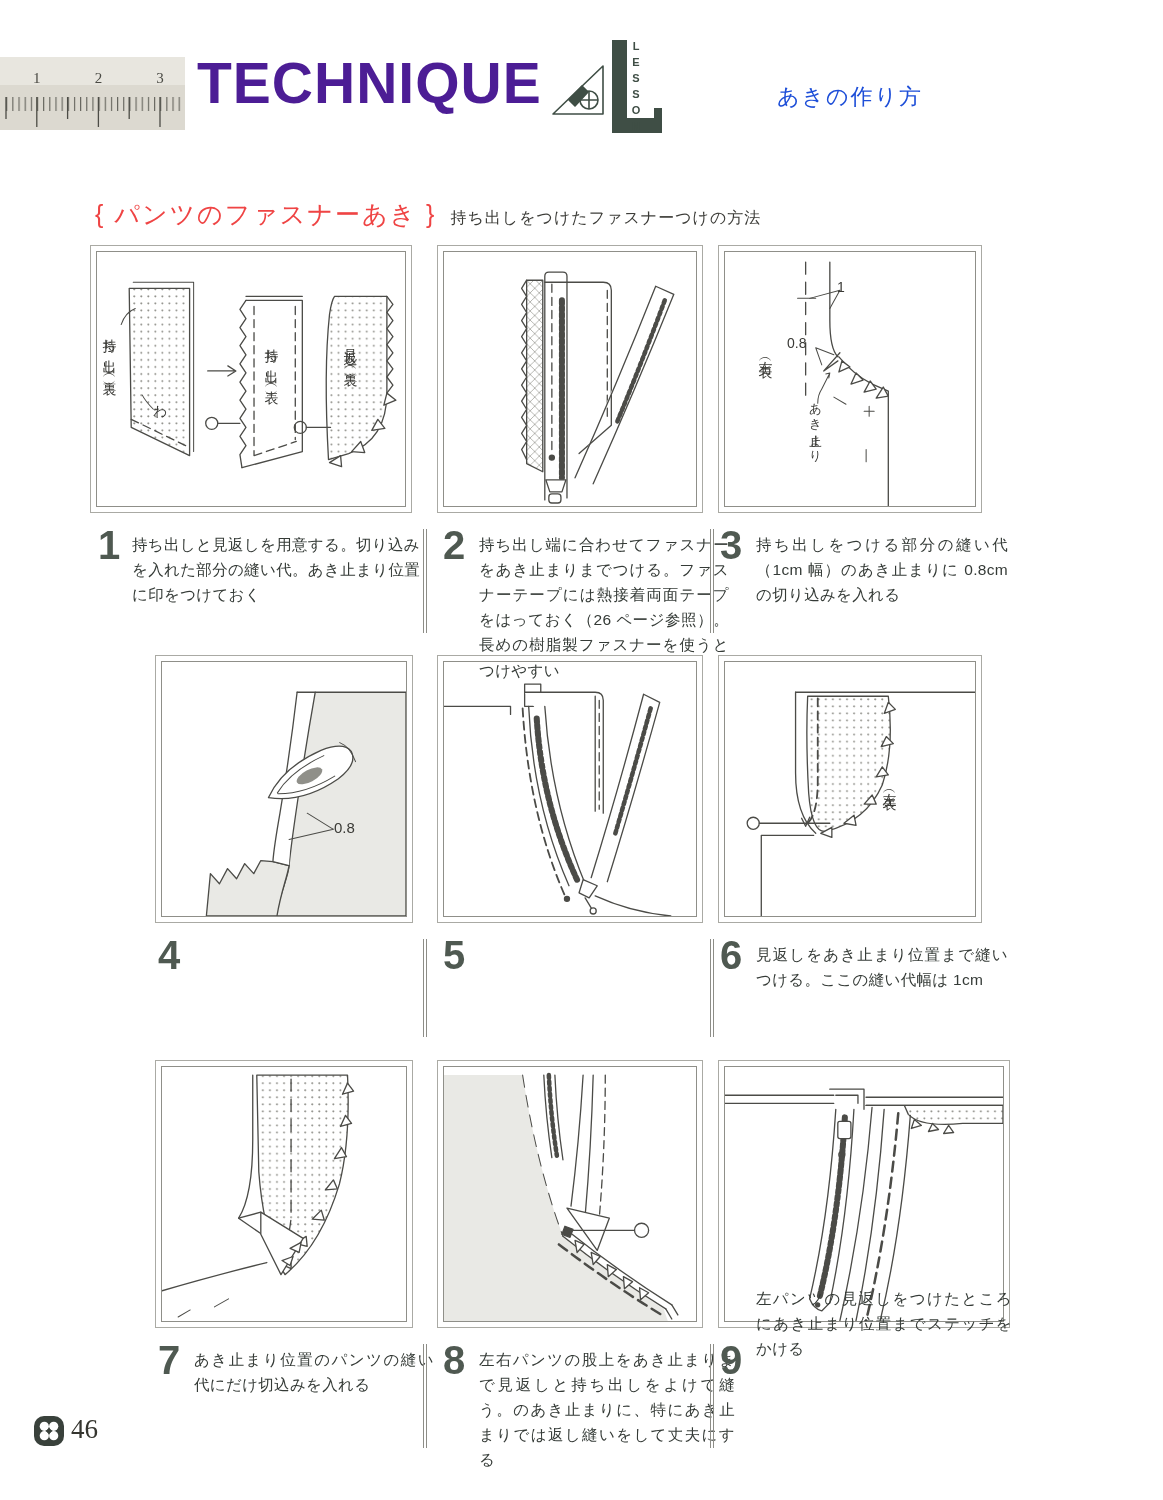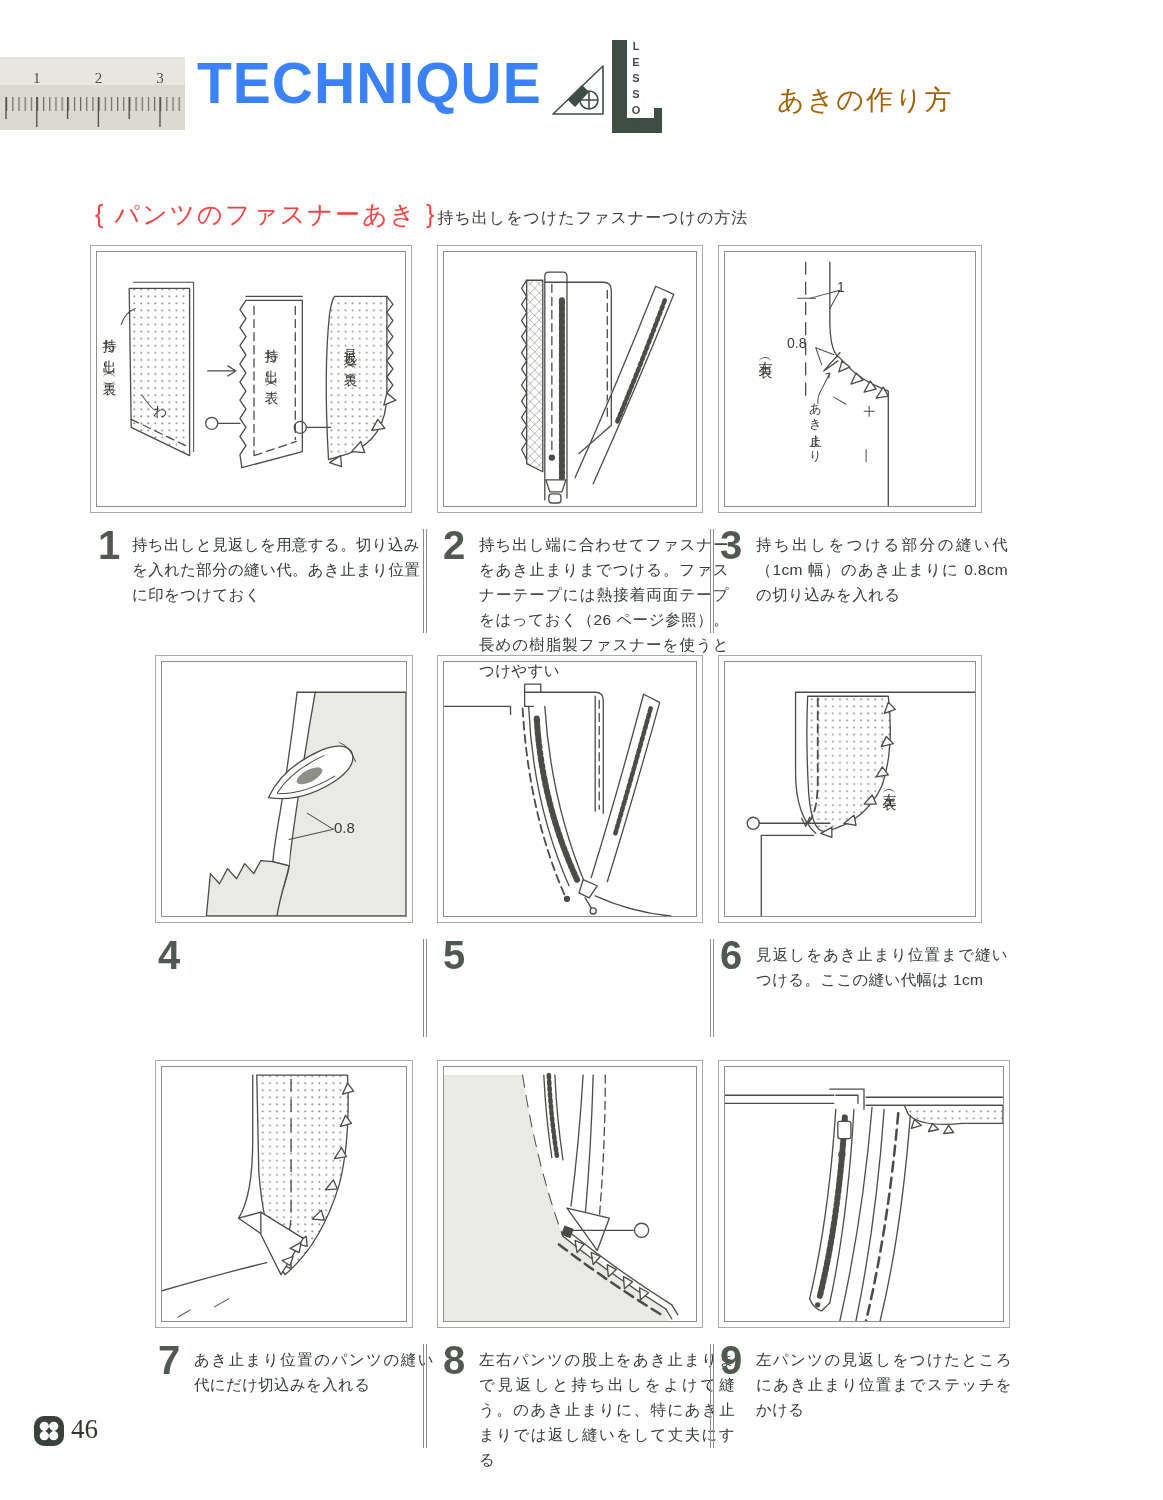--- a/index.html
+++ b/index.html
@@ -1,28 +1,28 @@
 <!DOCTYPE html>
 <html><head>
 <meta charset="utf-8">
 <style>
   html,body{margin:0;padding:0;background:#ffffff;}
   .page{position:relative;width:1163px;height:1500px;background:#fff;overflow:hidden;
         font-family:"Liberation Sans",sans-serif;}
   .abs{position:absolute;}
 
   
-  .technique{font-size:57px;font-weight:700;letter-spacing:1px;color:#3b82f6;line-height:1;}
+  .technique{font-size:57px;font-weight:700;letter-spacing:1px;color:#4c1d95;line-height:1;}
   .lesson-letters{writing-mode:vertical-rl;text-orientation:upright;font-size:11px;font-weight:700;
         letter-spacing:4px;color:#3f4e45;line-height:1;}
-  .lesson-sub{font-size:27px;color:#a16207;letter-spacing:2px;}
+  .lesson-sub{font-size:22px;color:#1d4ed8;letter-spacing:2px;}
 
   
   .sec-title{font-size:25px;color:#ef4444;letter-spacing:2px;}
-  .sec-sub{font-size:16px;color:#3c3c38;margin-left:1px;letter-spacing:1px;}
+  .sec-sub{font-size:16px;color:#3c3c38;margin-left:14px;letter-spacing:1px;}
 
   
   .panel{position:absolute;border:1.5px solid #aaaaa4;padding:5px;box-sizing:border-box;background:#fff;}
   .pinner{width:100%;height:100%;border:1.5px solid #8f8f89;box-sizing:border-box;position:relative;background:#fff;}
   .pinner svg{display:block;width:100%;height:100%;}
   .vlabel{position:absolute;writing-mode:vertical-rl;text-orientation:upright;font-size:14px;
         letter-spacing:2px;color:#3a3a36;line-height:1;}
   .vlabel.small{font-size:12.5px;letter-spacing:1px;}
   .plabel{position:absolute;font-size:13.5px;color:#3a3a36;line-height:1;}
 
@@ -323,21 +323,21 @@
   <div class="num" style="left:720px;top:937px">6</div>
   <div class="cap" style="left:756px;top:942px;width:252px">見返しをあき止まり位置まで縫いつける。ここの縫い代幅は 1cm</div>
 
   <div class="num" style="left:158px;top:1342px">7</div>
   <div class="cap" style="left:194px;top:1347px;width:240px">あき止まり位置のパンツの縫い代にだけ切込みを入れる</div>
 
   <div class="num" style="left:443px;top:1342px">8</div>
   <div class="cap" style="left:479px;top:1347px;width:256px">左右パンツの股上をあき止まりまで見返しと持ち出しをよけて縫う。のあき止まりに、特にあき止まりでは返し縫いをして丈夫にする</div>
 
   <div class="num" style="left:720px;top:1342px">9</div>
-  <div class="cap" style="left:756px;top:1347px;width:256px">左パンツの見返しをつけたところにあき止まり位置までステッチをかける</div>
+  <div class="cap" style="left:756px;top:1286px;width:256px">左パンツの見返しをつけたところにあき止まり位置までステッチをかける</div>
 
   <div class="vdiv" style="left:423px;top:529px;height:104px"></div>
   <div class="vdiv" style="left:710px;top:529px;height:104px"></div>
   <div class="vdiv" style="left:423px;top:939px;height:98px"></div>
   <div class="vdiv" style="left:710px;top:939px;height:98px"></div>
   <div class="vdiv" style="left:423px;top:1344px;height:104px"></div>
   <div class="vdiv" style="left:710px;top:1344px;height:104px"></div>
 
   <div class="abs" style="left:34px;top:1416px;width:30px;height:30px">
     <svg viewBox="0 0 30 30" width="30" height="30">

